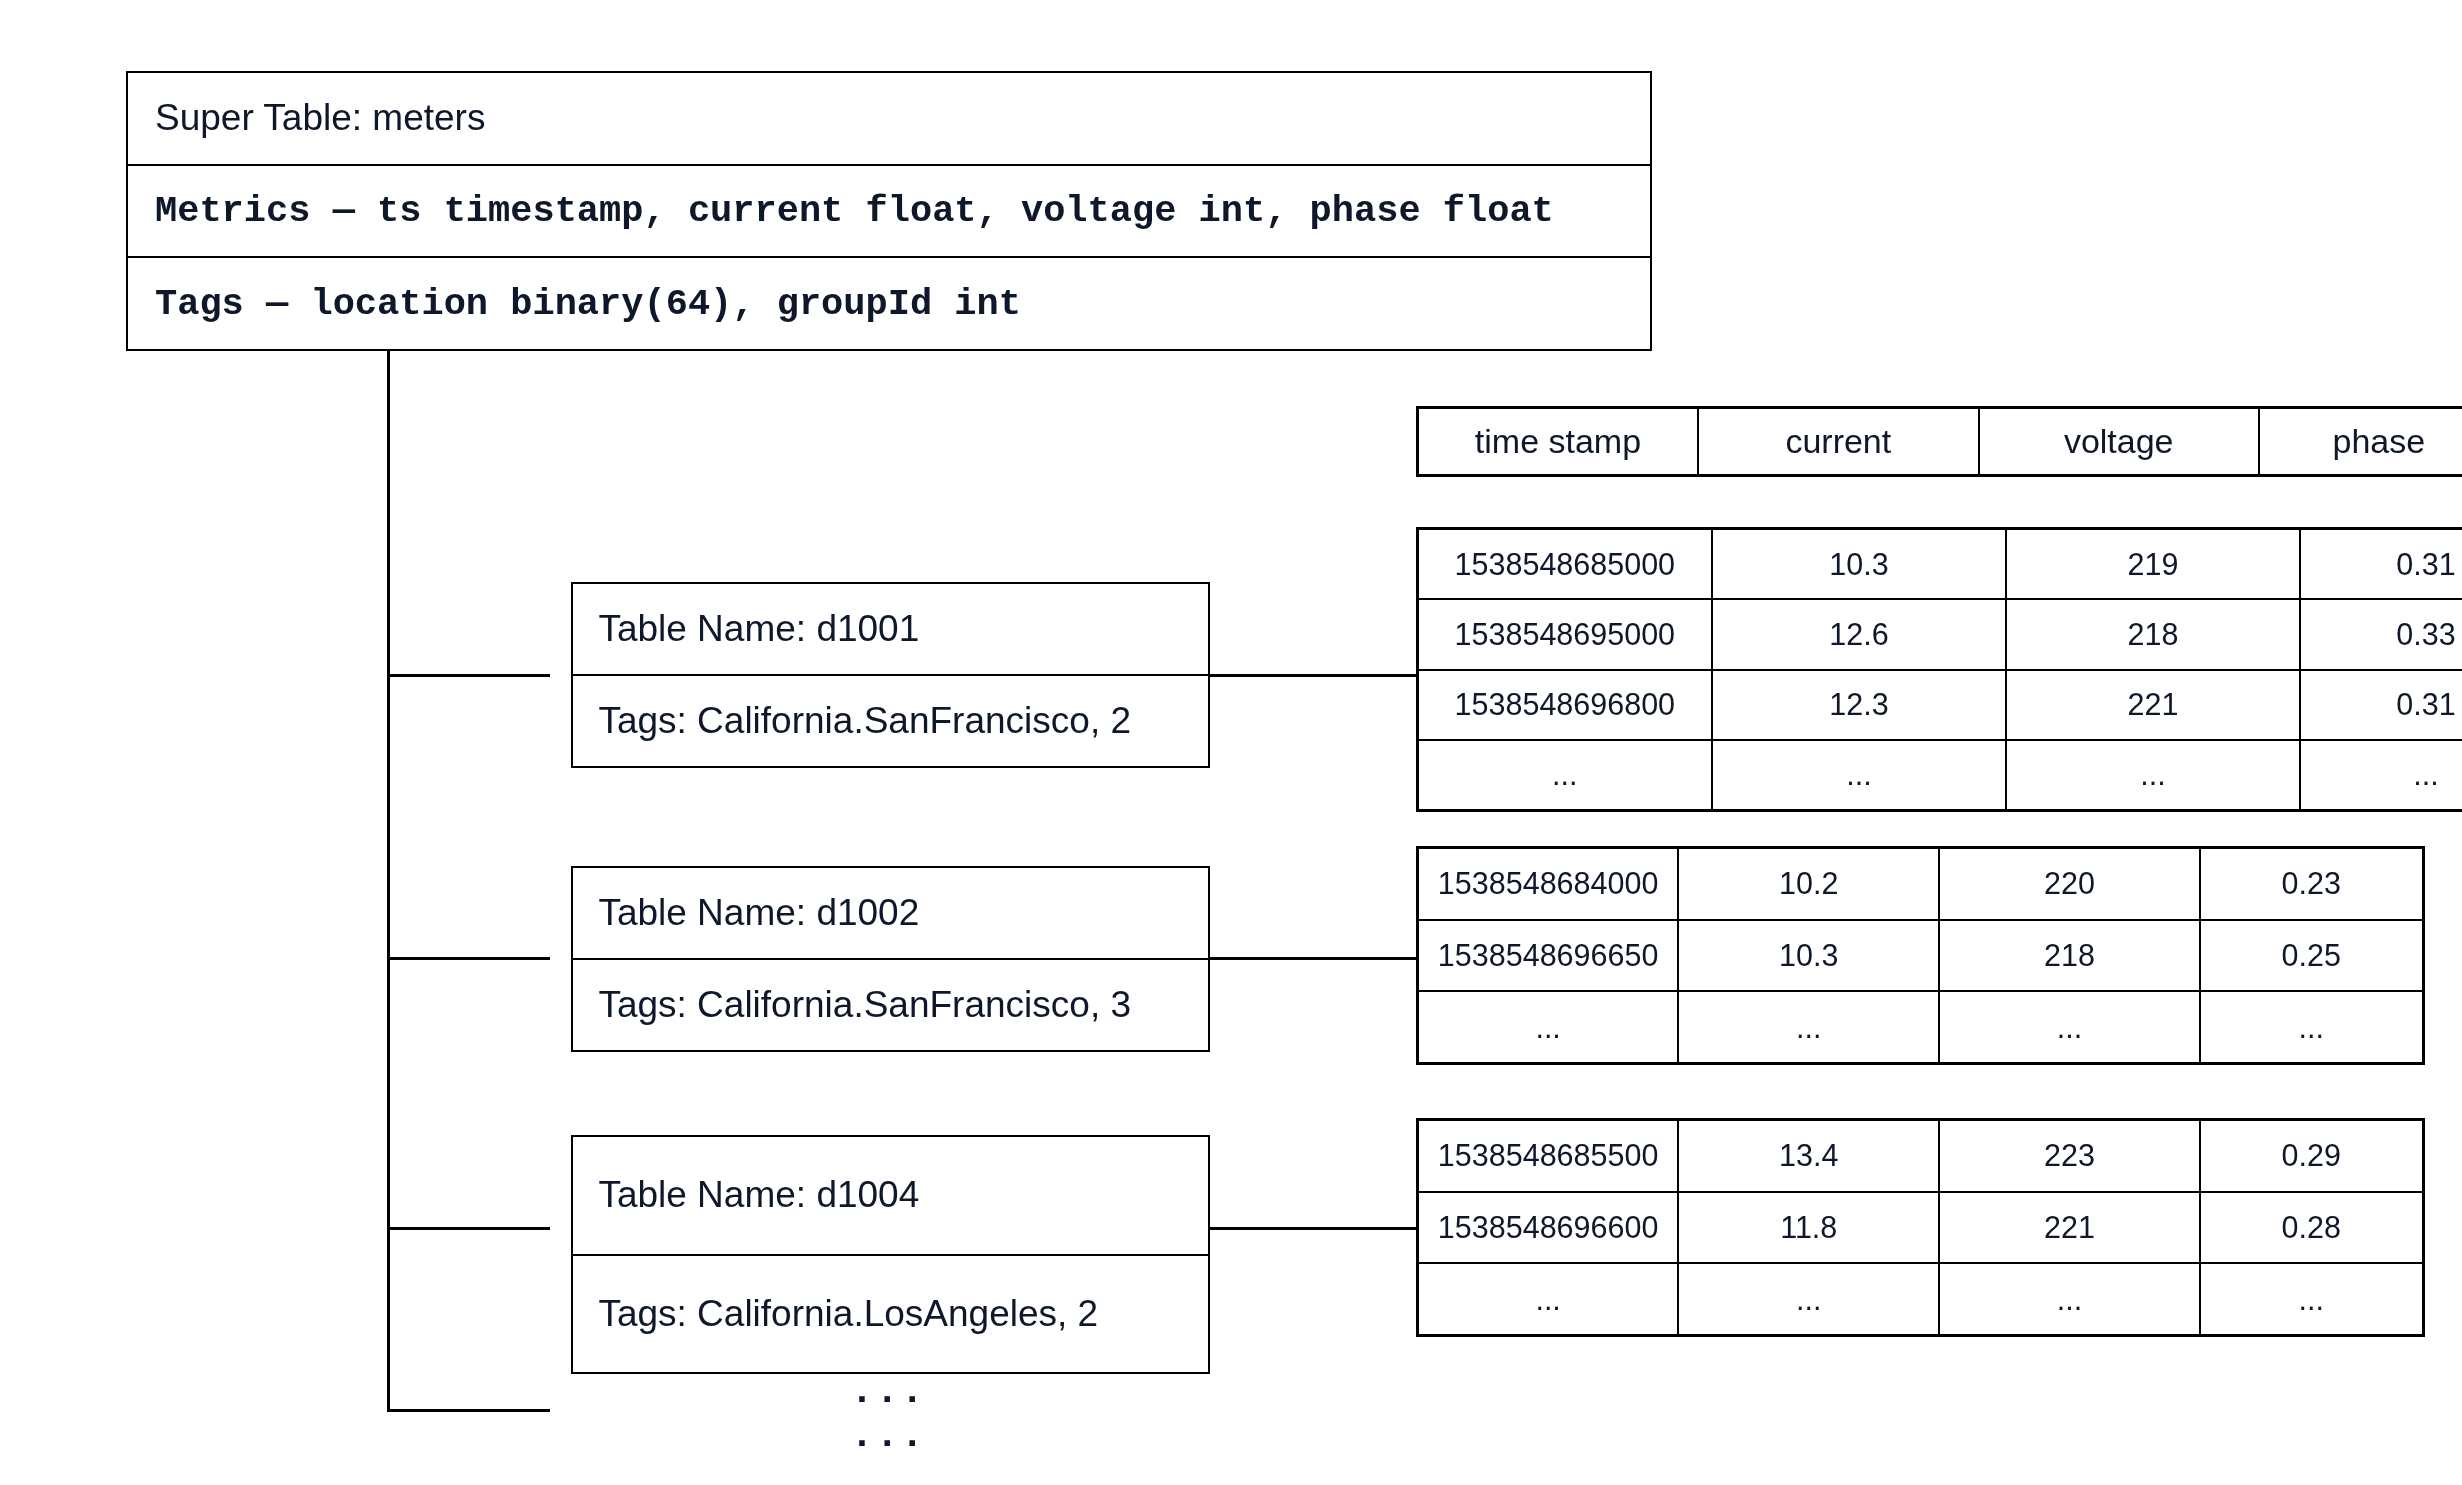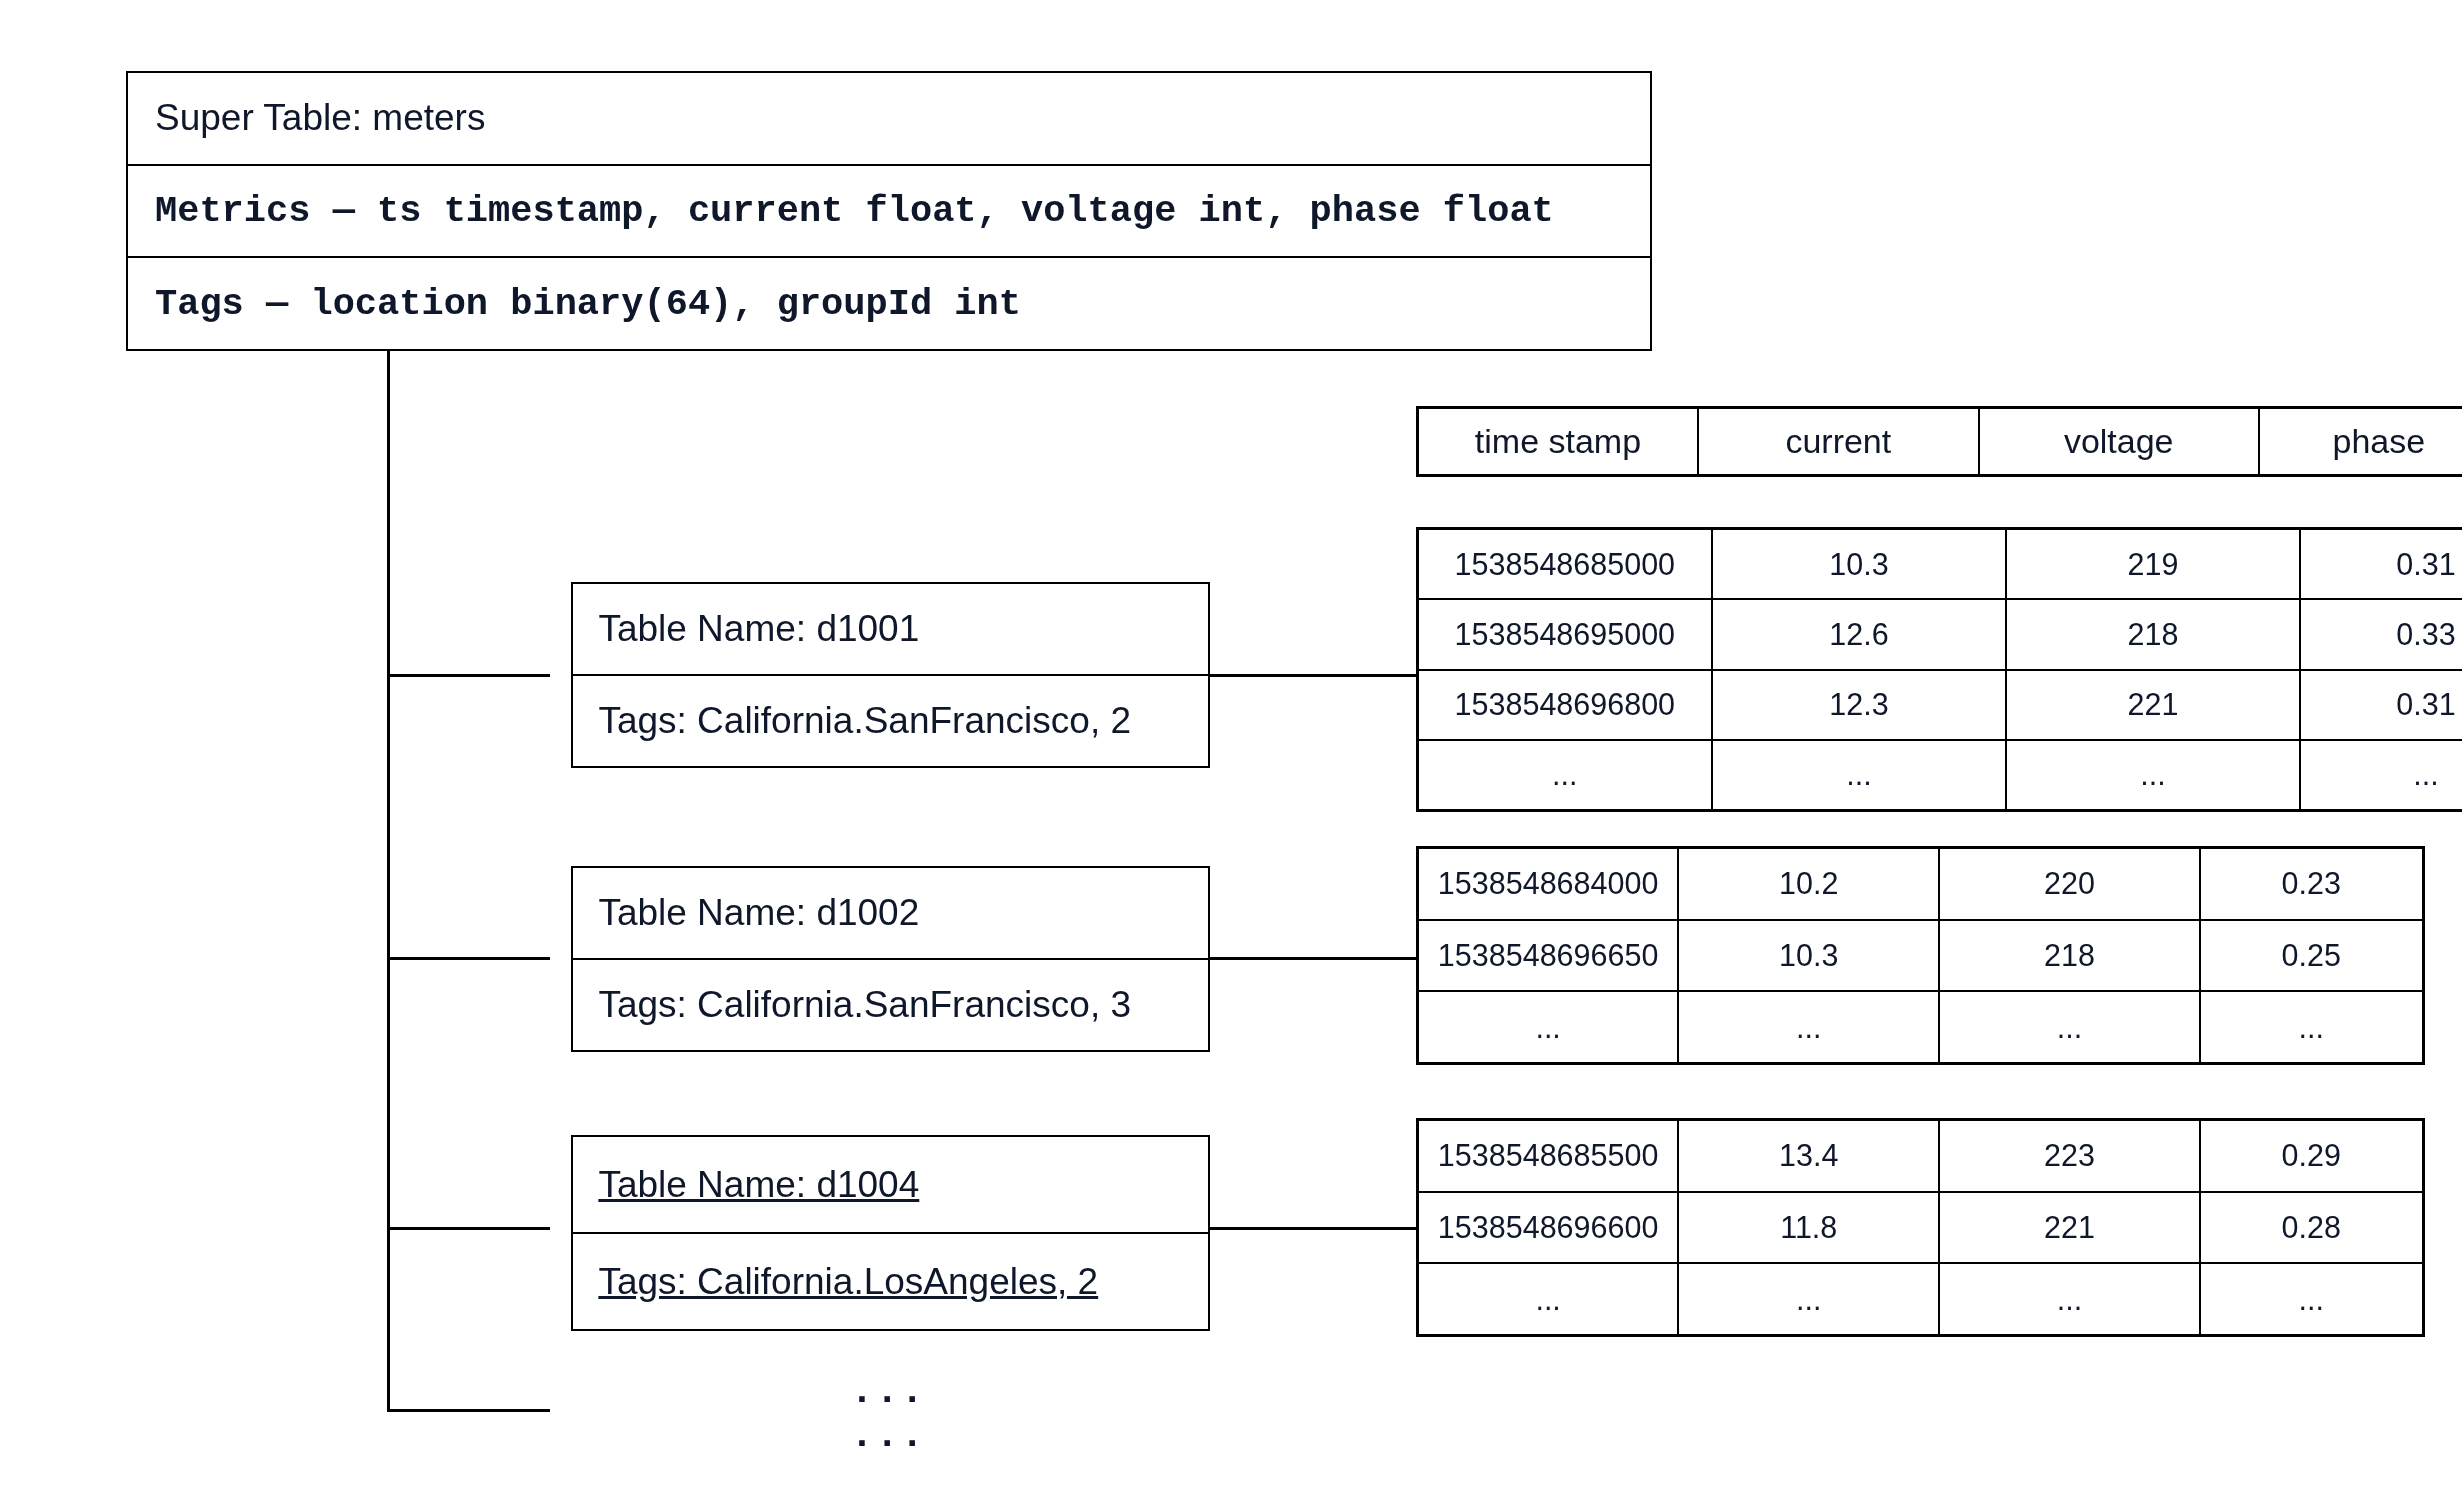--- a/index.html
+++ b/index.html
@@ -98,21 +98,21 @@
   <div class="box" style="left:527px; top:582px; width:639px; height:186px;">
     <div class="box-row dev-row">Table Name: d1001</div>
     <div class="box-row dev-row">Tags: California.SanFrancisco, 2</div>
   </div>
 
   <div class="box" style="left:527px; top:866px; width:639px; height:186px;">
     <div class="box-row dev-row">Table Name: d1002</div>
     <div class="box-row dev-row">Tags: California.SanFrancisco, 3</div>
   </div>
 
-  <div class="box" style="left:527px; top:1135px; width:639px; height:196px;text-decoration:underline;">
+  <div class="box" style="left:527px; top:1135px; width:639px; height:239px;">
     <div class="box-row dev-row">Table Name: d1004</div>
     <div class="box-row dev-row">Tags: California.LosAngeles, 2</div>
   </div>
 
   <div class="tbl hdr" style="left:1372px; top:406px; width:1085px; height:71px;">
     <div class="tbl-row">
       <div class="cell c0">time stamp</div>
       <div class="cell c1">current</div>
       <div class="cell c2">voltage</div>
       <div class="cell c3">phase</div>

